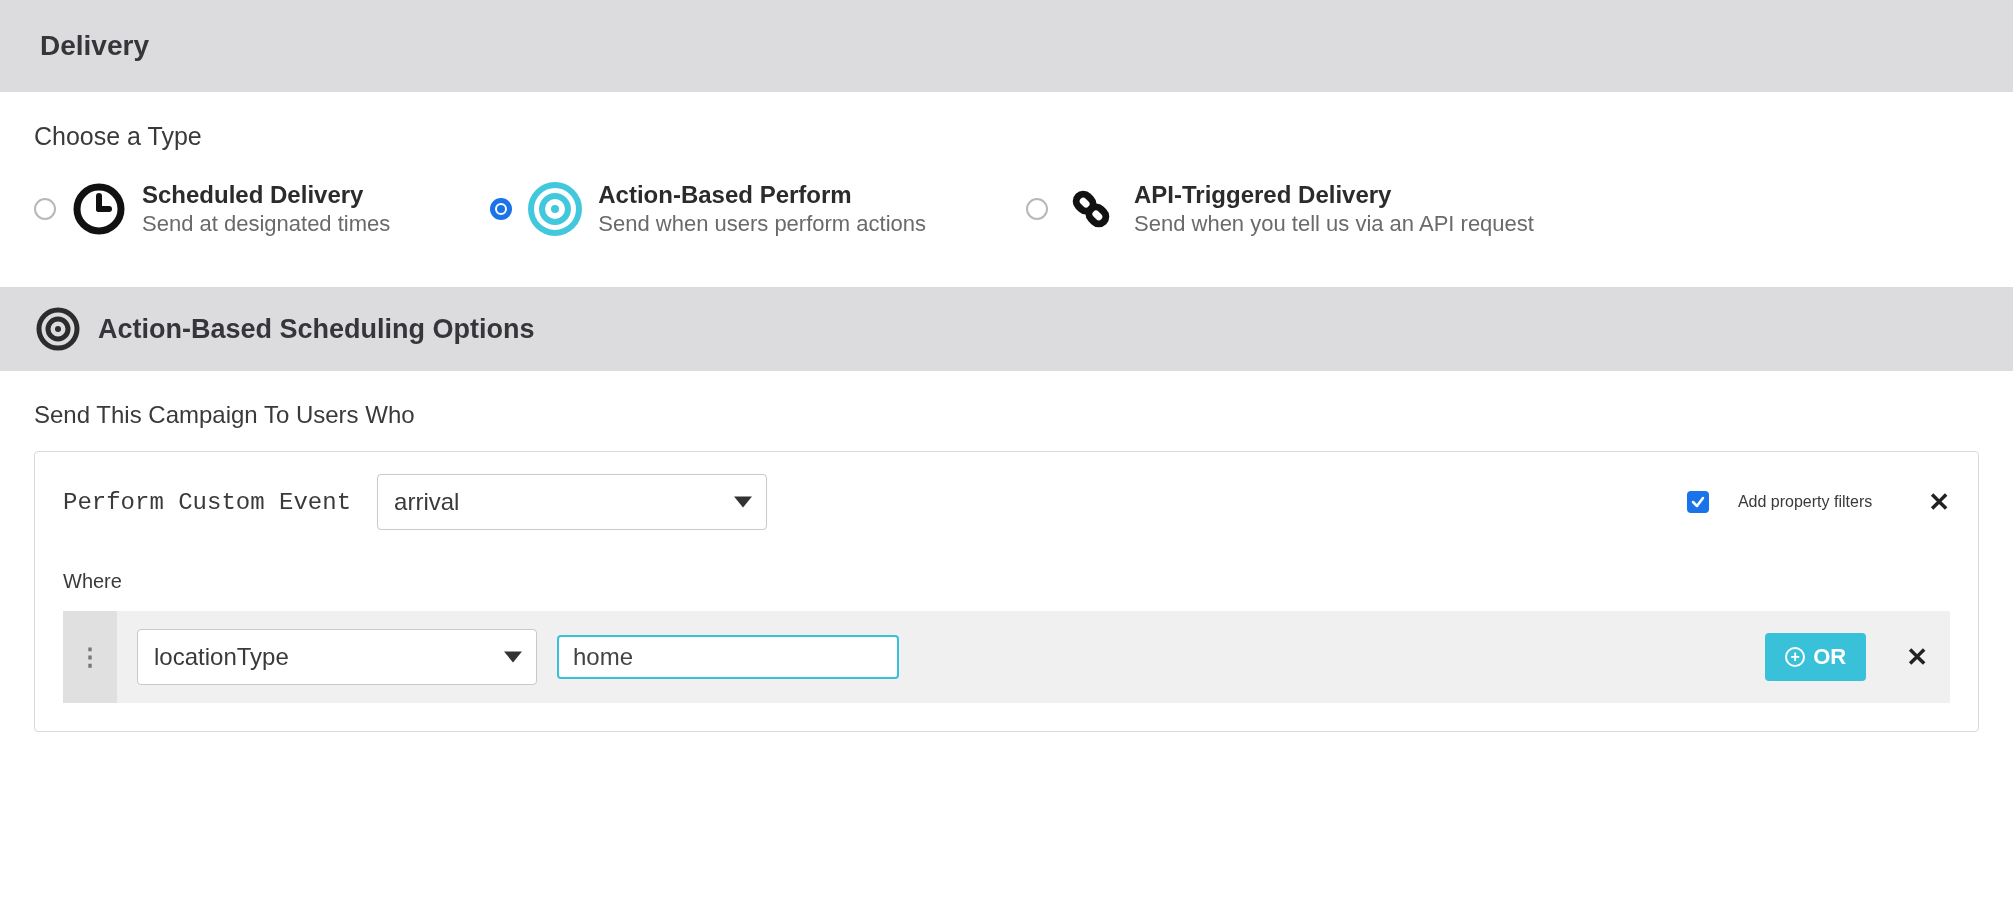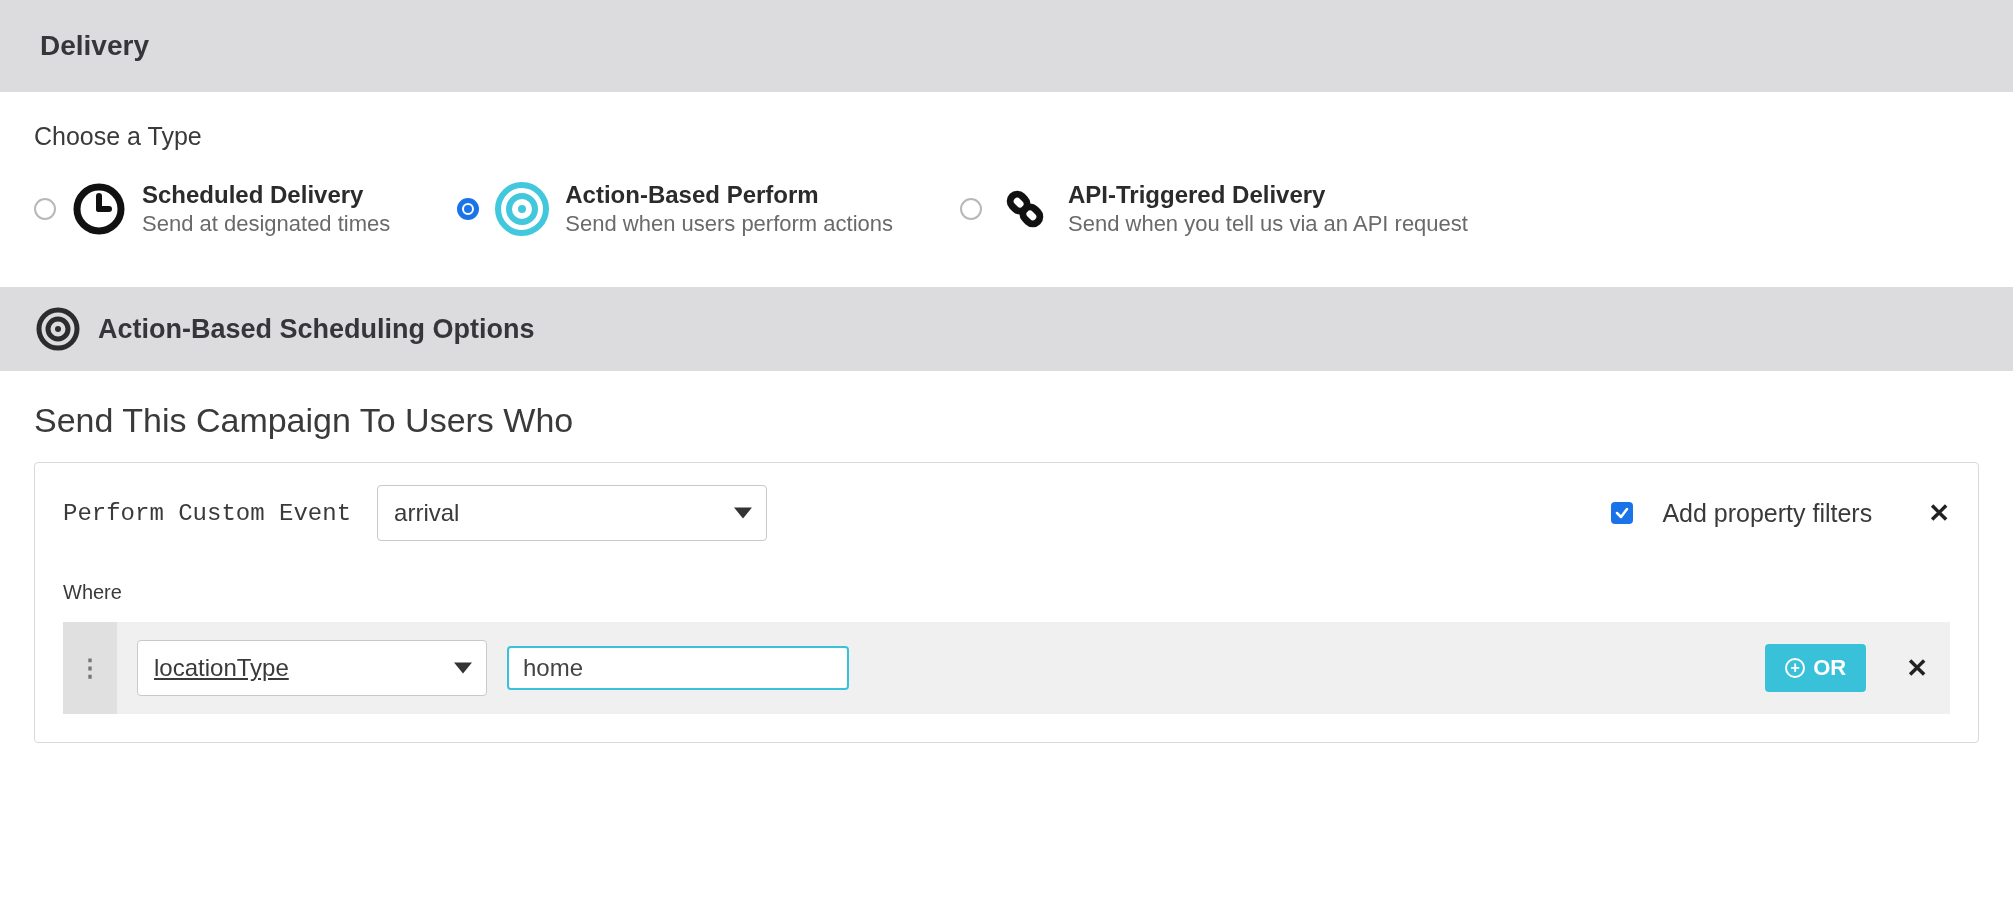--- a/index.html
+++ b/index.html
@@ -26,21 +26,21 @@
     padding: 30px 34px 50px 34px;
   }
   .subtitle {
     font-size: 25px;
     font-weight: 400;
     color: #3a3a3a;
     margin-bottom: 30px;
   }
   .type-row {
     display: flex;
-    gap: 67px;
+    gap: 100px;
     align-items: flex-start;
   }
   .type-option {
     display: flex;
     align-items: center;
     gap: 16px;
     cursor: pointer;
   }
   .radio-outer {
     width: 22px;
@@ -88,21 +88,21 @@
   .section-header.sub h2 {
     font-size: 27px;
     font-weight: 700;
     color: #36363a;
   }
   .target-icon-dark {
     width:44px;height:44px;
   }
   
   .filter-label {
-    font-size: 34px;
+    font-size: 24px;
     color: #3a3a3a;
     margin-bottom: 22px;
   }
   .filter-box {
     border: 1px solid #d9d9d9;
     border-radius: 4px;
     padding: 22px 28px 28px 28px;
   }
   .row {
     display: flex;
@@ -135,21 +135,21 @@
     top: 50%;
     transform: translateY(-50%);
     width: 0; height: 0;
     border-left: 9px solid transparent;
     border-right: 9px solid transparent;
     border-top: 11px solid #333;
   }
   .spacer { flex: 1; }
   .checkbox-wrap {
     display: flex; align-items: center; gap: 29px;
-    font-size: 25px; color: #3a3a3a; padding-left: 23px;
+    font-size: 16px; color: #3a3a3a; padding-left: 23px;
   }
   .checkbox {
     width: 22px; height: 22px; border-radius: 4px;
     background: #1a73e8; display:flex;align-items:center;justify-content:center;
   }
   .close-x {
     font-size: 26px; font-weight: 700; cursor: pointer; color:#222;
     margin-left: 30px;
   }
   .where-label {
@@ -293,21 +293,21 @@
         <span>Add property filters</span>
       </label>
       <span class="close-x">✕</span>
     </div>
 
     <div class="where-label">Where</div>
 
     <div class="where-row">
       <div class="drag-handle">⋮</div>
       <div class="where-inner">
-        <div class="select-box" style="width:350px;text-decoration:underline;">
+        <div class="select-box" style="width:400px;">
           <span>locationType</span>
           <span class="caret"></span>
         </div>
         <input class="input-box" value="home" style="">
         <div class="spacer"></div>
         <button class="or-btn">
           <span class="plus">+</span>
           <span>OR</span>
         </button>
         <span class="close-x" style="margin-left:20px;">✕</span>

